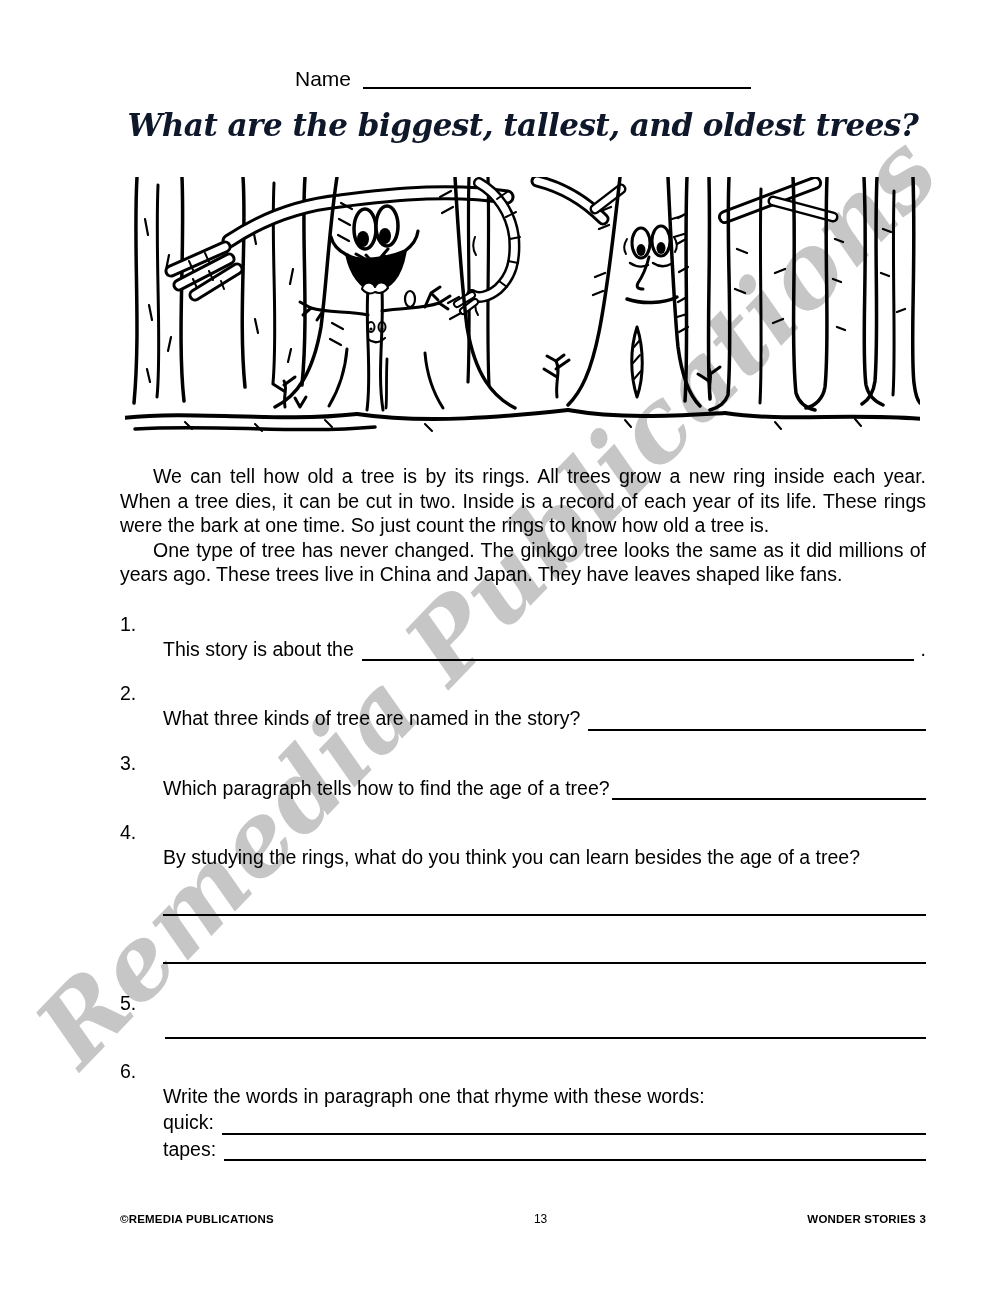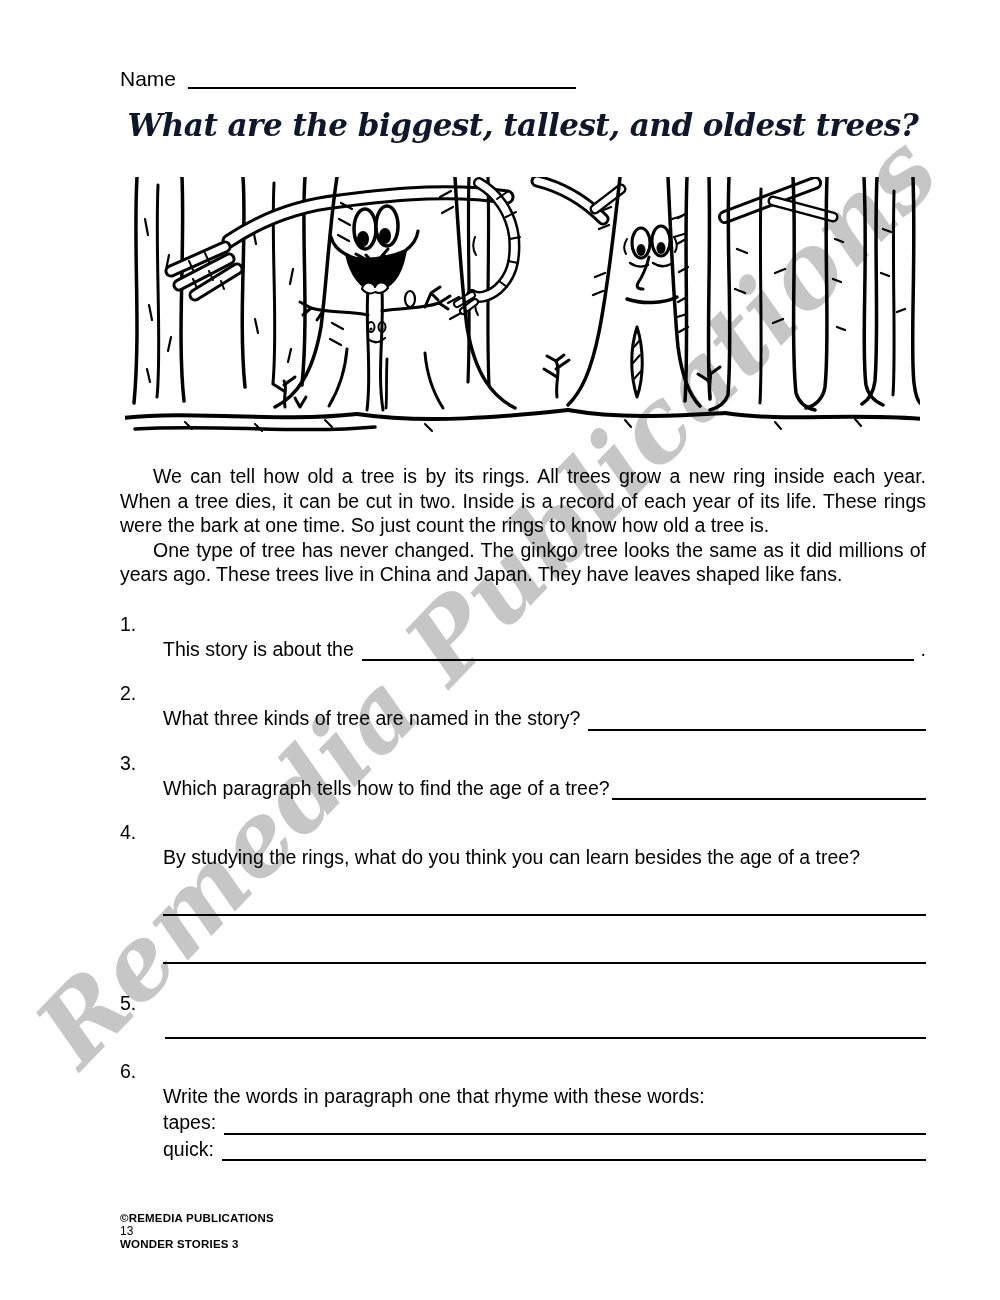--- a/index.html
+++ b/index.html
@@ -10,21 +10,21 @@
   
   .watermark {
     position:absolute; left:487px; top:600px;
     transform:translate(-50%,-50%) rotate(-46deg);
     font-family:"DejaVu Serif", serif; font-style:italic; font-weight:bold;
     font-size:100px; color:#c6c6c6; white-space:nowrap; z-index:0;
     letter-spacing:1px; user-select:none;
   }
   .content { position:absolute; left:120px; top:0; width:806px; z-index:1; }
 
-  .name-row { margin-top:68px; display:flex; align-items:flex-end; font-size:21px; }
+  .name-row { margin-top:68px; display:flex; align-items:flex-end; font-size:21px;justify-content:center; }
   .name-label { line-height:1; }
   .name-line { display:inline-block; width:388px; border-bottom:2px solid #000; height:18px; margin-left:12px; }
 
   .title {
     margin:18px 0 0 0; text-align:center;
     font-family:"DejaVu Serif", serif; font-style:italic; font-weight:700;
     font-size:31px; letter-spacing:-0.5px; color:#0f172a;
   }
 
   .illustration { margin-top:34px; margin-left:5px; width:795px; height:265px; }
@@ -43,21 +43,21 @@
   .blank { flex:1; border-bottom:2px solid #000; height:1.1em; margin-left:8px; min-width:30px; }
   .qsuffix { margin-left:7px; }
   .answer-row { margin:42px 0 0 43px; border-bottom:2px solid #000; height:2px; }
   .answer-row.second { margin-top:44px; }
   .q5 { margin-top:27px; }
   .sub-row { display:flex; align-items:flex-end; margin:2px 0 0 43px; }
   .sub-label { flex:none; }
 
   .footer {
     position:absolute; left:120px; top:1212px; width:806px; z-index:1;
-    display:flex; justify-content:space-between; align-items:baseline;flex-direction:column;
+    display:flex; justify-content:space-between; align-items:baseline;
   }
   .footer .copyright, .footer .series { font-size:11.5px; font-weight:bold; letter-spacing:0.2px; }
   .footer .pagenum { font-size:12px; font-weight:normal; }
 </style>
 </head>
 <body>
 
 <div class="page">
 
   <div class="watermark">Remedia Publications</div>
@@ -267,25 +267,25 @@
         </span>
       </div>
 
       <div class="q">
         <span class="qnum">6.</span>
         <span class="qbody">
           <span class="qtext wrap">Write the words in paragraph one that rhyme with these words:</span>
         </span>
       </div>
       <div class="sub-row">
+        <span class="sub-label">quick:</span>
+        <span class="blank"></span>
+      </div>
+      <div class="sub-row">
         <span class="sub-label">tapes:</span>
-        <span class="blank"></span>
-      </div>
-      <div class="sub-row">
-        <span class="sub-label">quick:</span>
         <span class="blank"></span>
       </div>
 
     </div>
   </div>
 
   <div class="footer">
     <span class="copyright">©REMEDIA PUBLICATIONS</span>
     <span class="pagenum">13</span>
     <span class="series">WONDER STORIES 3</span>

